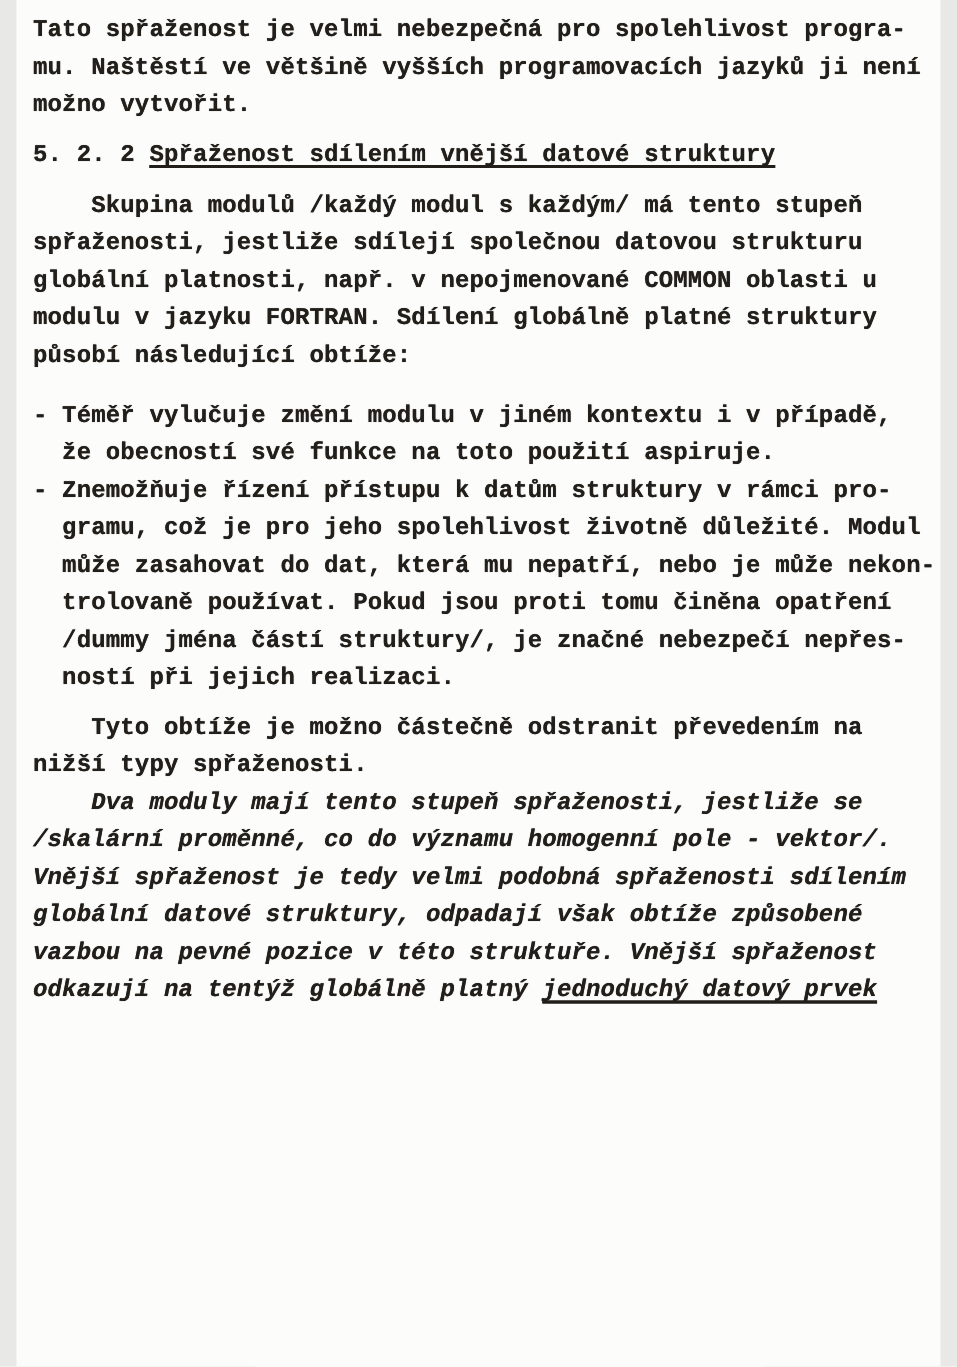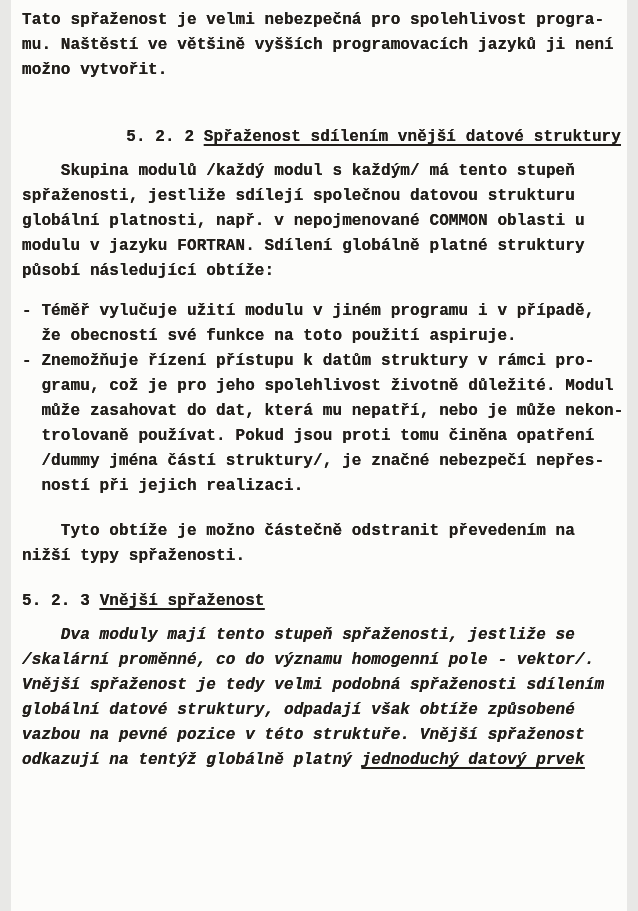--- a/index.html
+++ b/index.html
@@ -31,23 +31,23 @@
     white-space: pre;
     letter-spacing: 0.1px;
   }
   .line { display: block; white-space: pre; font-style: italic; }
   .u {
     text-decoration: underline;
     text-decoration-thickness: 1.6px;
     text-underline-offset: 3px;
   }
   
-  .heading-522 { margin-top: 42px; margin-bottom: 9px; text-align: right; }
+  .heading-522 { margin-top: 8px; margin-bottom: 9px; }
   .para-shared  { margin-bottom: 15px; }
-  .para-remedy  { margin-top: 20px; }
+  .para-remedy  { margin-top: 8px; }
   .heading-523 { margin-top: 20px; margin-bottom: 9px; }
 </style>
 </head>
 <body>
 
 <div class="page" style="background: rgb(252, 252, 250); color: rgb(34, 31, 27);">
 
   <p class="para">Tato spřaženost je velmi nebezpečná pro spolehlivost progra-
 mu. Naštěstí ve většině vyšších programovacích jazyků ji není
 možno vytvořit.</p>
@@ -55,33 +55,32 @@
   <p class="heading heading-522"><span>5. 2. 2 </span><span class="u">Spřaženost sdílením vnější datové struktury</span></p>
 
   <p class="para para-shared">    Skupina modulů /každý modul s každým/ má tento stupeň
 spřaženosti, jestliže sdílejí společnou datovou strukturu
 globální platnosti, např. v nepojmenované COMMON oblasti u
 modulu v jazyku FORTRAN. Sdílení globálně platné struktury
 působí následující obtíže:</p>
 
 
 
-  <p class="para">- Téměř vylučuje užití modulu v jiném programu i v případě,
+  <p class="para">- Téměř vylučuje změní modulu v jiném kontextu i v případě,
   že obecností své funkce na toto použití aspiruje.</p>
 
   <p class="para">- Znemožňuje řízení přístupu k datům struktury v rámci pro-
   gramu, což je pro jeho spolehlivost životně důležité. Modul
   může zasahovat do dat, která mu nepatří, nebo je může nekon-
   trolovaně používat. Pokud jsou proti tomu činěna opatření
   /dummy jména částí struktury/, je značné nebezpečí nepřes-
   ností při jejich realizaci.</p>
 
   <p class="para para-remedy">    Tyto obtíže je možno částečně odstranit převedením na
 nižší typy spřaženosti.</p>
 
-  <p class="heading heading-523"><span>5. 2. 3 </span><span class="u">Vnější spřaženost</span></p>
 
   <p class="para"><span class="line">    Dva moduly mají tento stupeň spřaženosti, jestliže se</span><span class="line">/skalární proměnné, co do významu homogenní pole - vektor/.
 Vnější spřaženost je tedy velmi podobná spřaženosti sdílením
 globální datové struktury, odpadají však obtíže způsobené
 vazbou na pevné pozice v této struktuře. Vnější spřaženost</span><span class="line"><span>odkazují na tentýž globálně platný </span><span class="u">jednoduchý datový prvek</span></span></p>
 
 </div>
 
 </body></html>

